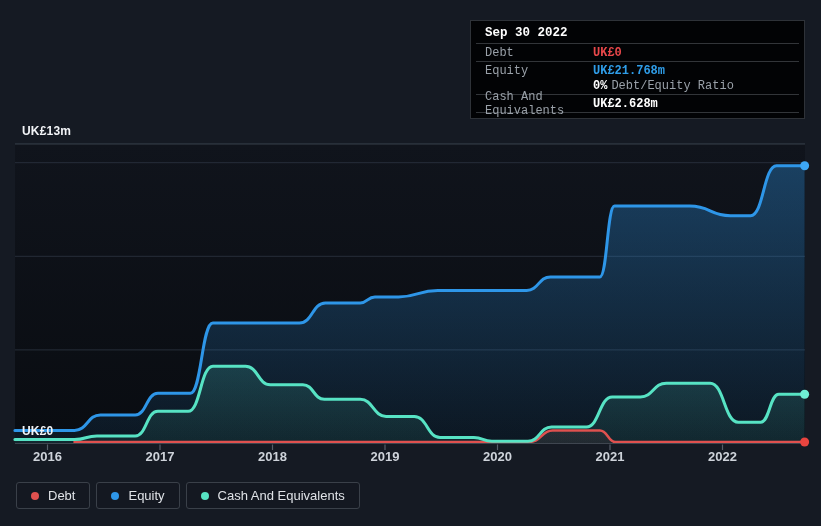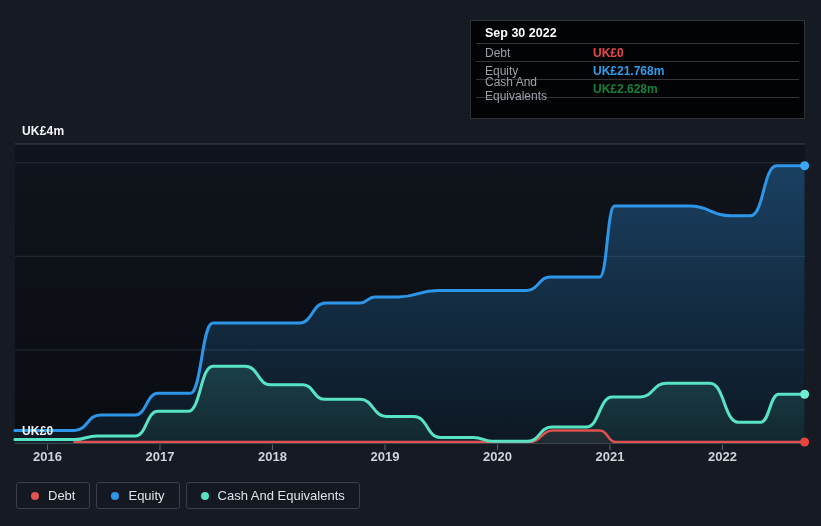--- a/index.html
+++ b/index.html
@@ -4,32 +4,32 @@
 <style>
   html,body{margin:0;padding:0;background:#151a23;}
   .stage{position:relative;width:821px;height:526px;background:#151a23;overflow:hidden;
          font-family:"Liberation Sans","DejaVu Sans",sans-serif;}
   #chart-svg{position:absolute;left:0;top:0;}
   .axis-label{position:absolute;font-size:12px;font-weight:bold;color:#f2f4f7;letter-spacing:.2px;}
   .axis-label.top{left:22px;top:124px;}
   .axis-label.zero{left:22px;top:424px;}
   
   .tooltip{position:absolute;left:470px;top:20px;width:335px;height:99px;background:#020305;
-           border:1px solid #2e3238;box-sizing:border-box;font-size:12px;color:#9aa1a9;}
+           border:1px solid #2e3238;box-sizing:border-box;font-size:12px;color:#9aa1a9;font-family:Liberation Mono, monospace;}
   .tt-inner{margin:0 5px;}
   .tt-title{height:22px;line-height:24px;padding:0 9px;font-weight:bold;font-size:12.5px;color:#ffffff;
             border-bottom:1px solid #323539;}
   .tt-row{display:flex;align-items:center;height:17px;padding:0 9px;border-bottom:1px solid #323539;}
   .tt-block{border-bottom:1px solid #323539;padding:1px 0;}
   .tt-block .tt-row{border-bottom:none;height:15px;}
   .tt-label{flex:0 0 108px;color:#9aa1a9;}
   .tt-value{font-weight:bold;}
   .tt-value.debt{color:#e8474a;}
   .tt-value.equity{color:#2f9de8;}
-  .tt-value.cash{color:#15803d;}
+  .tt-value.cash{color:#ffffff;}
   .tt-ratio-val{color:#ffffff;font-weight:bold;margin-right:4px;}
   .tt-ratio-label{color:#9aa1a9;}
   
   .legend{position:absolute;left:16px;top:482px;display:flex;gap:6px;}
   .legend-item{display:inline-flex;align-items:center;gap:9px;height:27px;padding:0 14px;
                border:1px solid #3a4049;border-radius:3px;background:rgba(0,0,0,0.04);
                font-size:13px;color:#dfe2e7;box-sizing:border-box;cursor:pointer;}
   .legend-dot{width:8px;height:8px;border-radius:50%;background:#888;}
 </style>
 </head>
@@ -80,34 +80,40 @@
       <text x="497.5" y="461" text-anchor="middle" fill="#ced3da" font-size="13px" font-weight="700" font-family="&quot;Liberation Sans&quot;,sans-serif">2020</text>
       <line x1="610" x2="610" y1="444.5" y2="450" stroke="#565d68" stroke-width="1.2"></line>
       <text x="610" y="461" text-anchor="middle" fill="#ced3da" font-size="13px" font-weight="700" font-family="&quot;Liberation Sans&quot;,sans-serif">2021</text>
       <line x1="722.5" x2="722.5" y1="444.5" y2="450" stroke="#565d68" stroke-width="1.2"></line>
       <text x="722.5" y="461" text-anchor="middle" fill="#ced3da" font-size="13px" font-weight="700" font-family="&quot;Liberation Sans&quot;,sans-serif">2022</text>
       <circle cx="804.625000000002" cy="442" r="4.5" fill="#e8443f"></circle>
       <circle cx="804.625000000002" cy="165.71392000000003" r="4.5" fill="#3da7f5"></circle>
       <circle cx="804.625000000002" cy="394.30384" r="4.5" fill="#6feed4"></circle>
     </svg>
 
-  <div class="axis-label top">UK£4m</div>
+  <div class="axis-label top">UK£13m</div>
   <div class="axis-label zero">UK£0</div>
 
   <div class="tooltip">
     <div class="tt-inner">
       <div class="tt-title">Sep 30 2022</div>
       <div class="tt-row">
         <span class="tt-label">Debt</span>
         <span class="tt-value debt">UK£0</span>
       </div>
       <div class="tt-block">
         <div class="tt-row">
           <span class="tt-label">Equity</span>
           <span class="tt-value equity">UK£21.768m</span>
+        </div>
+        <div class="tt-row">
+          <span class="tt-label"></span>
+          <span>
+            <span class="tt-ratio-val">0%</span><span class="tt-ratio-label">Debt/Equity Ratio</span>
+          </span>
         </div>
       </div>
       <div class="tt-row">
         <span class="tt-label">Cash And Equivalents</span>
         <span class="tt-value cash">UK£2.628m</span>
       </div>
     </div>
   </div>
 
   <div class="legend">

